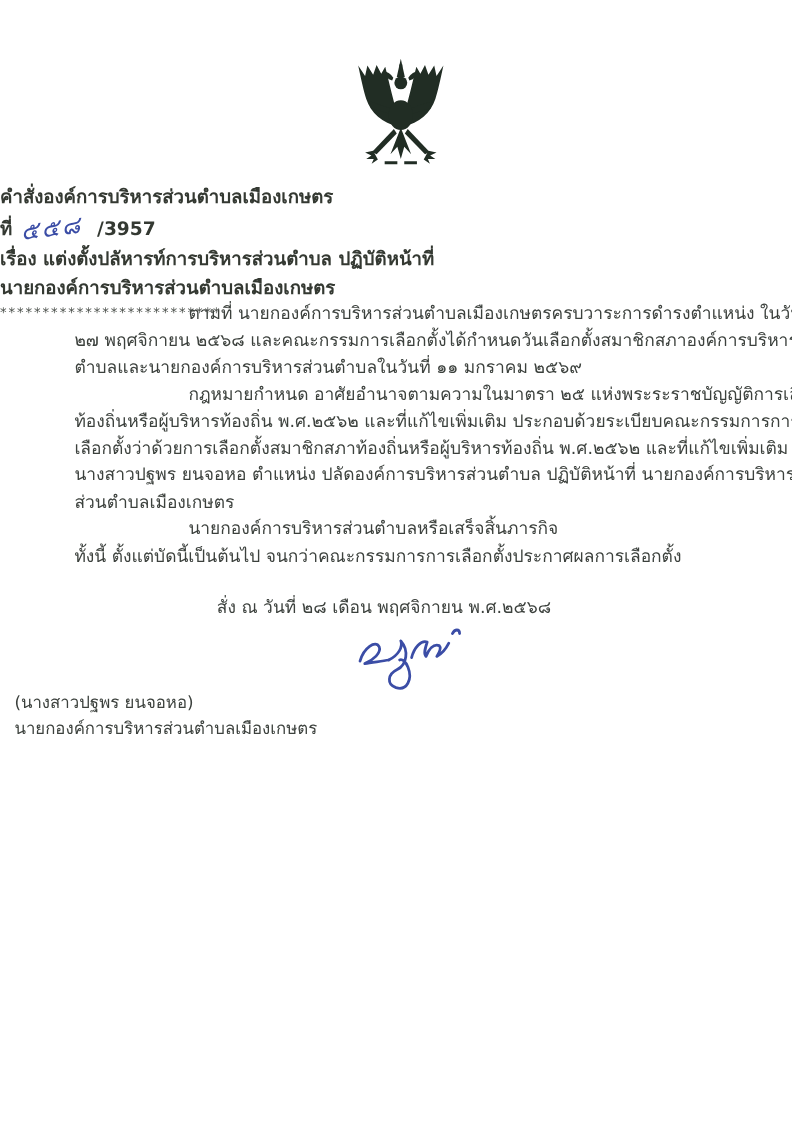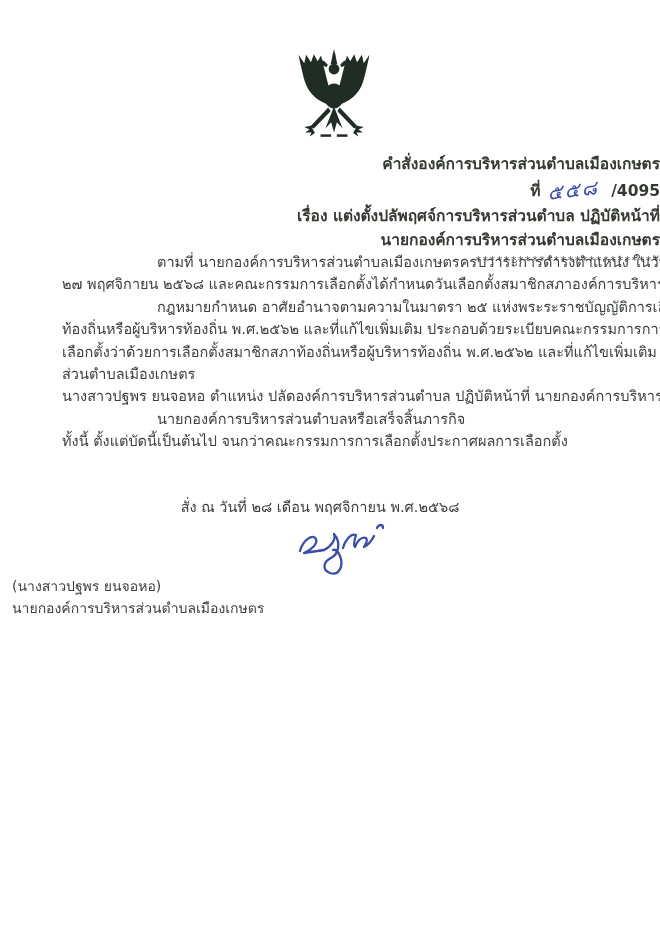--- a/index.html
+++ b/index.html
@@ -16,21 +16,21 @@
   .emblem {
     position:absolute; top:47px; left:286px;
     width:96px; height:94px;
     color:var(--color-emblem,#212d24);
   }
   .emblem svg { width:100%; height:100%; display:block; }
 
   
   .header {
     position:absolute; top:152px; left:0; width:660px;
-    text-align:right;
+    text-align:left;
     font-weight:bold;
     color:var(--color-title,#343932);
   }
   .h-line { font-size:15.5px; line-height:24px; }
   .number-line { font-size:15.5px; line-height:26px; }
   .handwritten {
     display:inline-block;
     font-size:20px; font-weight:normal; font-style:italic;
     letter-spacing:2px;
     color:var(--color-ink,#3b4da6);
@@ -105,38 +105,39 @@
       <path d="M74,81 l7,1.5 l-5.5,2.5 l4.5,3 l-6.5,0.2 l1.8,4 l-5.4,-3.6 Z"></path>
 
       <path d="M36,90 h11 v2.6 h-11 Z"></path>
       <path d="M53,90 h11 v2.6 h-11 Z"></path>
     </svg>
   </div>
 
   <div class="header">
     <div class="h-line">คำสั่งองค์การบริหารส่วนตำบลเมืองเกษตร</div>
     <div class="number-line">
-      <span>ที่</span><span class="handwritten">๕๕๘</span><span>/4095</span>
+      <span>ที่</span><span class="handwritten">๕๕๘</span><span>/3957</span>
     </div>
-    <div class="h-line">เรื่อง แต่งตั้งปลัพฤศจ์การบริหารส่วนตำบล ปฏิบัติหน้าที่</div>
+    <div class="h-line">เรื่อง แต่งตั้งปลัหารท์การบริหารส่วนตำบล ปฏิบัติหน้าที่</div>
     <div class="h-line">นายกองค์การบริหารส่วนตำบลเมืองเกษตร</div>
     <div class="divider">**************************</div>
   </div>
 
   <div class="body-text">
     <div class="para">
         <div class="line">ตามที่ นายกองค์การบริหารส่วนตำบลเมืองเกษตรครบวาระการดำรงตำแหน่ง ในวันที่</div>
         <div class="line">๒๗ พฤศจิกายน ๒๕๖๘ และคณะกรรมการเลือกตั้งได้กำหนดวันเลือกตั้งสมาชิกสภาองค์การบริหารส่วน</div>
+        <div class="line">ตำบลและนายกองค์การบริหารส่วนตำบลในวันที่ ๑๑ มกราคม ๒๕๖๙</div>
       </div>
     <div class="para">
         <div class="line">กฎหมายกำหนด อาศัยอำนาจตามความในมาตรา ๒๕ แห่งพระระราชบัญญัติการเลือกตั้งสมาชิกสภา</div>
         <div class="line">ท้องถิ่นหรือผู้บริหารท้องถิ่น พ.ศ.๒๕๖๒ และที่แก้ไขเพิ่มเติม ประกอบด้วยระเบียบคณะกรรมการการ</div>
         <div class="line">เลือกตั้งว่าด้วยการเลือกตั้งสมาชิกสภาท้องถิ่นหรือผู้บริหารท้องถิ่น พ.ศ.๒๕๖๒ และที่แก้ไขเพิ่มเติม จึงให้</div>
+        <div class="line">นางสาวปฐพร  ยนจอหอ  ตำแหน่ง ปลัดองค์การบริหารส่วนตำบล ปฏิบัติหน้าที่ นายกองค์การบริหาร</div>
         <div class="line">ส่วนตำบลเมืองเกษตร</div>
-        <div class="line">นางสาวปฐพร  ยนจอหอ  ตำแหน่ง ปลัดองค์การบริหารส่วนตำบล ปฏิบัติหน้าที่ นายกองค์การบริหาร</div>
       </div>
     <div class="para">
         <div class="line">นายกองค์การบริหารส่วนตำบลหรือเสร็จสิ้นภารกิจ</div>
         <div class="line">ทั้งนี้ ตั้งแต่บัดนี้เป็นต้นไป จนกว่าคณะกรรมการการเลือกตั้งประกาศผลการเลือกตั้ง</div>
       </div>
   </div>
 
   <div class="dateline">สั่ง ณ วันที่ ๒๘ เดือน พฤศจิกายน พ.ศ.๒๕๖๘</div>
 
   <div class="signature-wrap">

